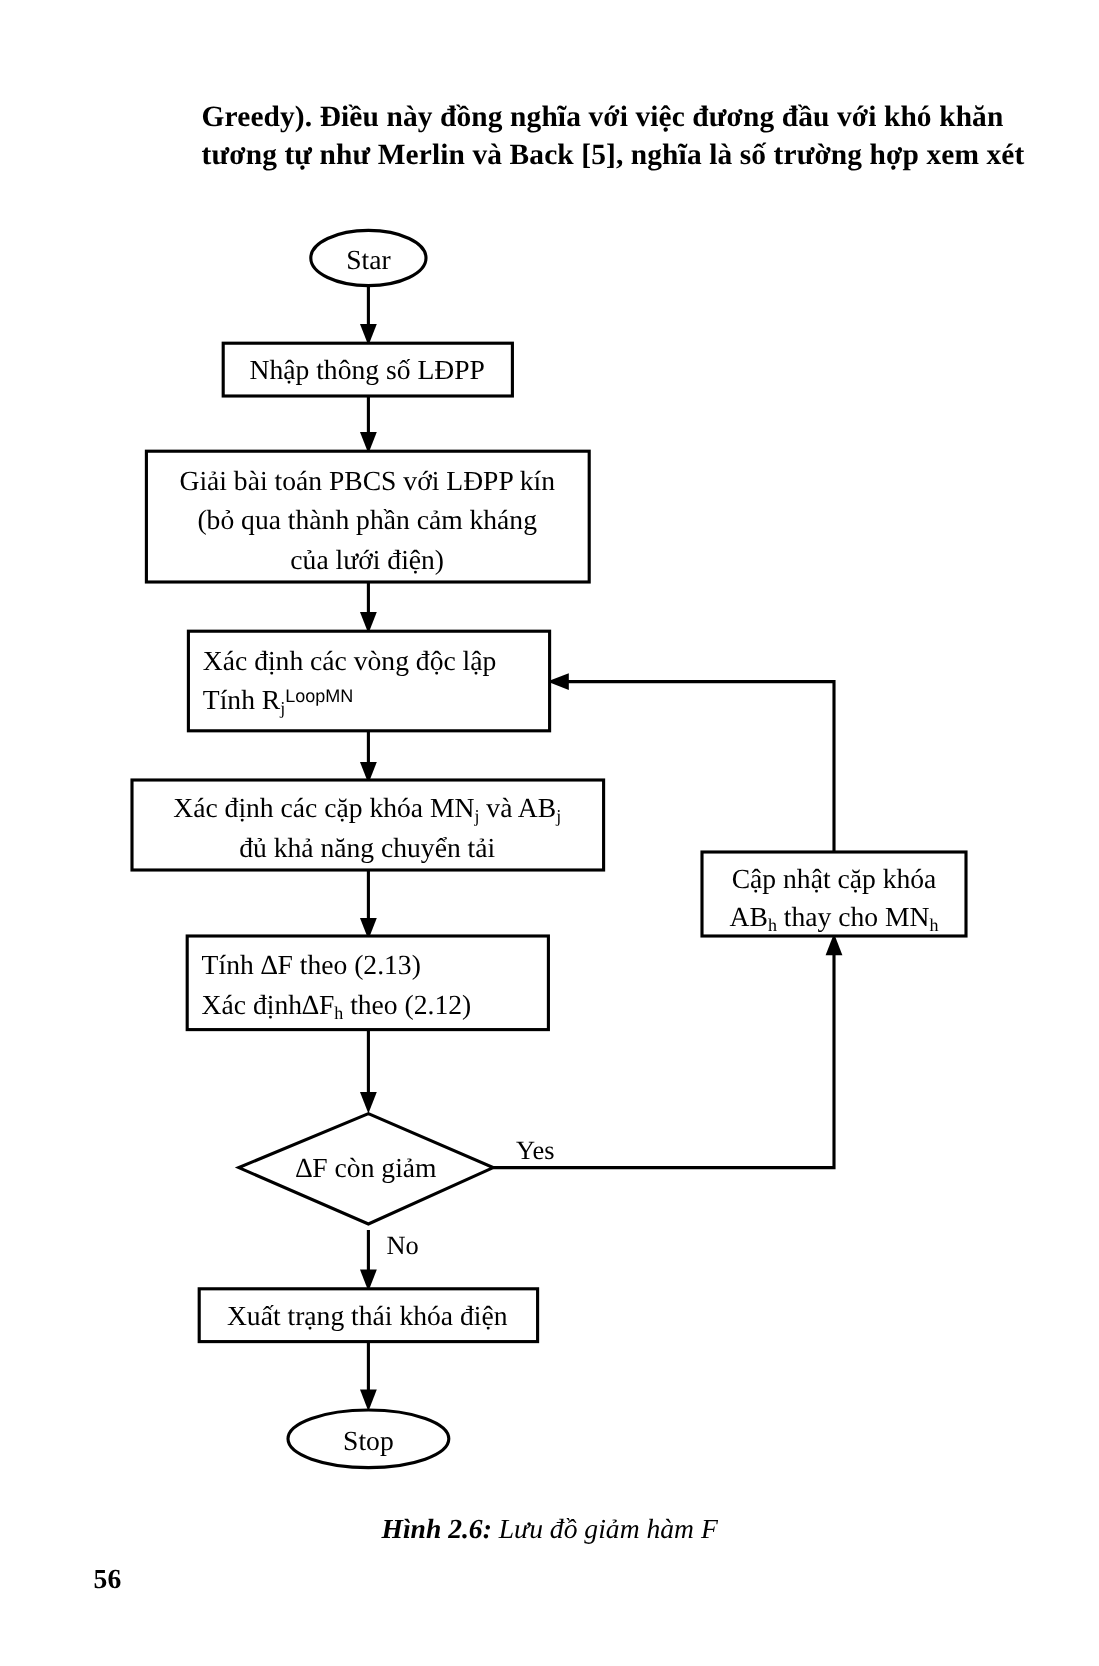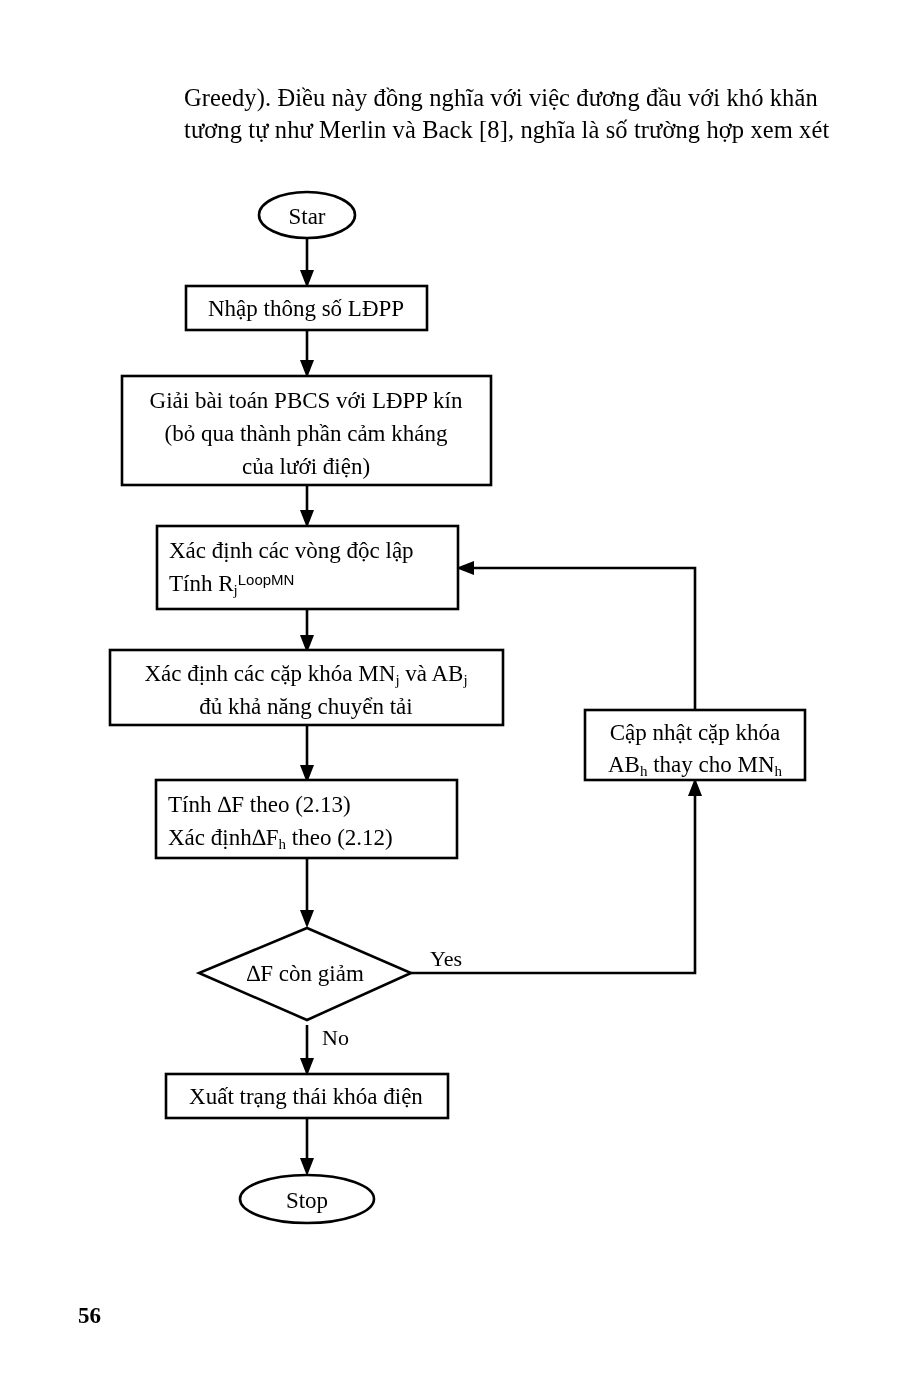--- a/index.html
+++ b/index.html
@@ -19,28 +19,29 @@
   .page {
     position: absolute;
     left: 0; top: 0;
     width: 916px;
     height: 1388px;
     background: #ffffff;
   }
   
   .para {
     position: absolute;
-    left: 184px;
+    left: 168px;
     top: 82px;
     width: 672px;
     font-size: 24.5px;
     line-height: 32px;
     text-align: justify;
     text-align-last: left;
     letter-spacing: 0.1px;
+    font-weight: bold;
   }
   .para .line {
     display: block;
     white-space: nowrap;
   }
   
   .flow-wrap {
     position: absolute;
     left: 0;
     top: 180px;
@@ -117,21 +118,21 @@
     font-weight: bold;
   }
 </style>
 </head>
 <body>
 
 <div class="page">
 
   <div class="para">
     <span class="line">Greedy). Điều này đồng nghĩa với việc đương đầu với khó khăn</span>
-    <span class="line">tương tự như Merlin và Back [8], nghĩa là số trường hợp xem xét</span>
+    <span class="line">tương tự như Merlin và Back [5], nghĩa là số trường hợp xem xét</span>
   </div>
 
   <div class="flow-wrap">
     <svg class="flow" viewBox="0 0 916 1060" xmlns="http://www.w3.org/2000/svg">
 
       <line class="conn" x1="307" y1="58" x2="307" y2="96"></line>
       <polygon class="arrowhead" points="307,108 300,90 314,90"></polygon>
 
       <line class="conn" x1="307" y1="150" x2="307" y2="186"></line>
       <polygon class="arrowhead" points="307,198 300,180 314,180"></polygon>
@@ -222,16 +223,20 @@
       </g>
 
       <g>
         <ellipse class="shape" cx="307" cy="1019" rx="67" ry="24"></ellipse>
         <text class="node-label" x="307" y="1028">Stop</text>
       </g>
 
     </svg>
   </div>
 
+  <div class="caption">
+    <span class="cap-label">Hình 2.6:</span>
+    <span class="cap-text">Lưu đồ giảm hàm F</span>
+  </div>
 
   <div class="folio">56</div>
 
 </div>
 
 </body></html>

